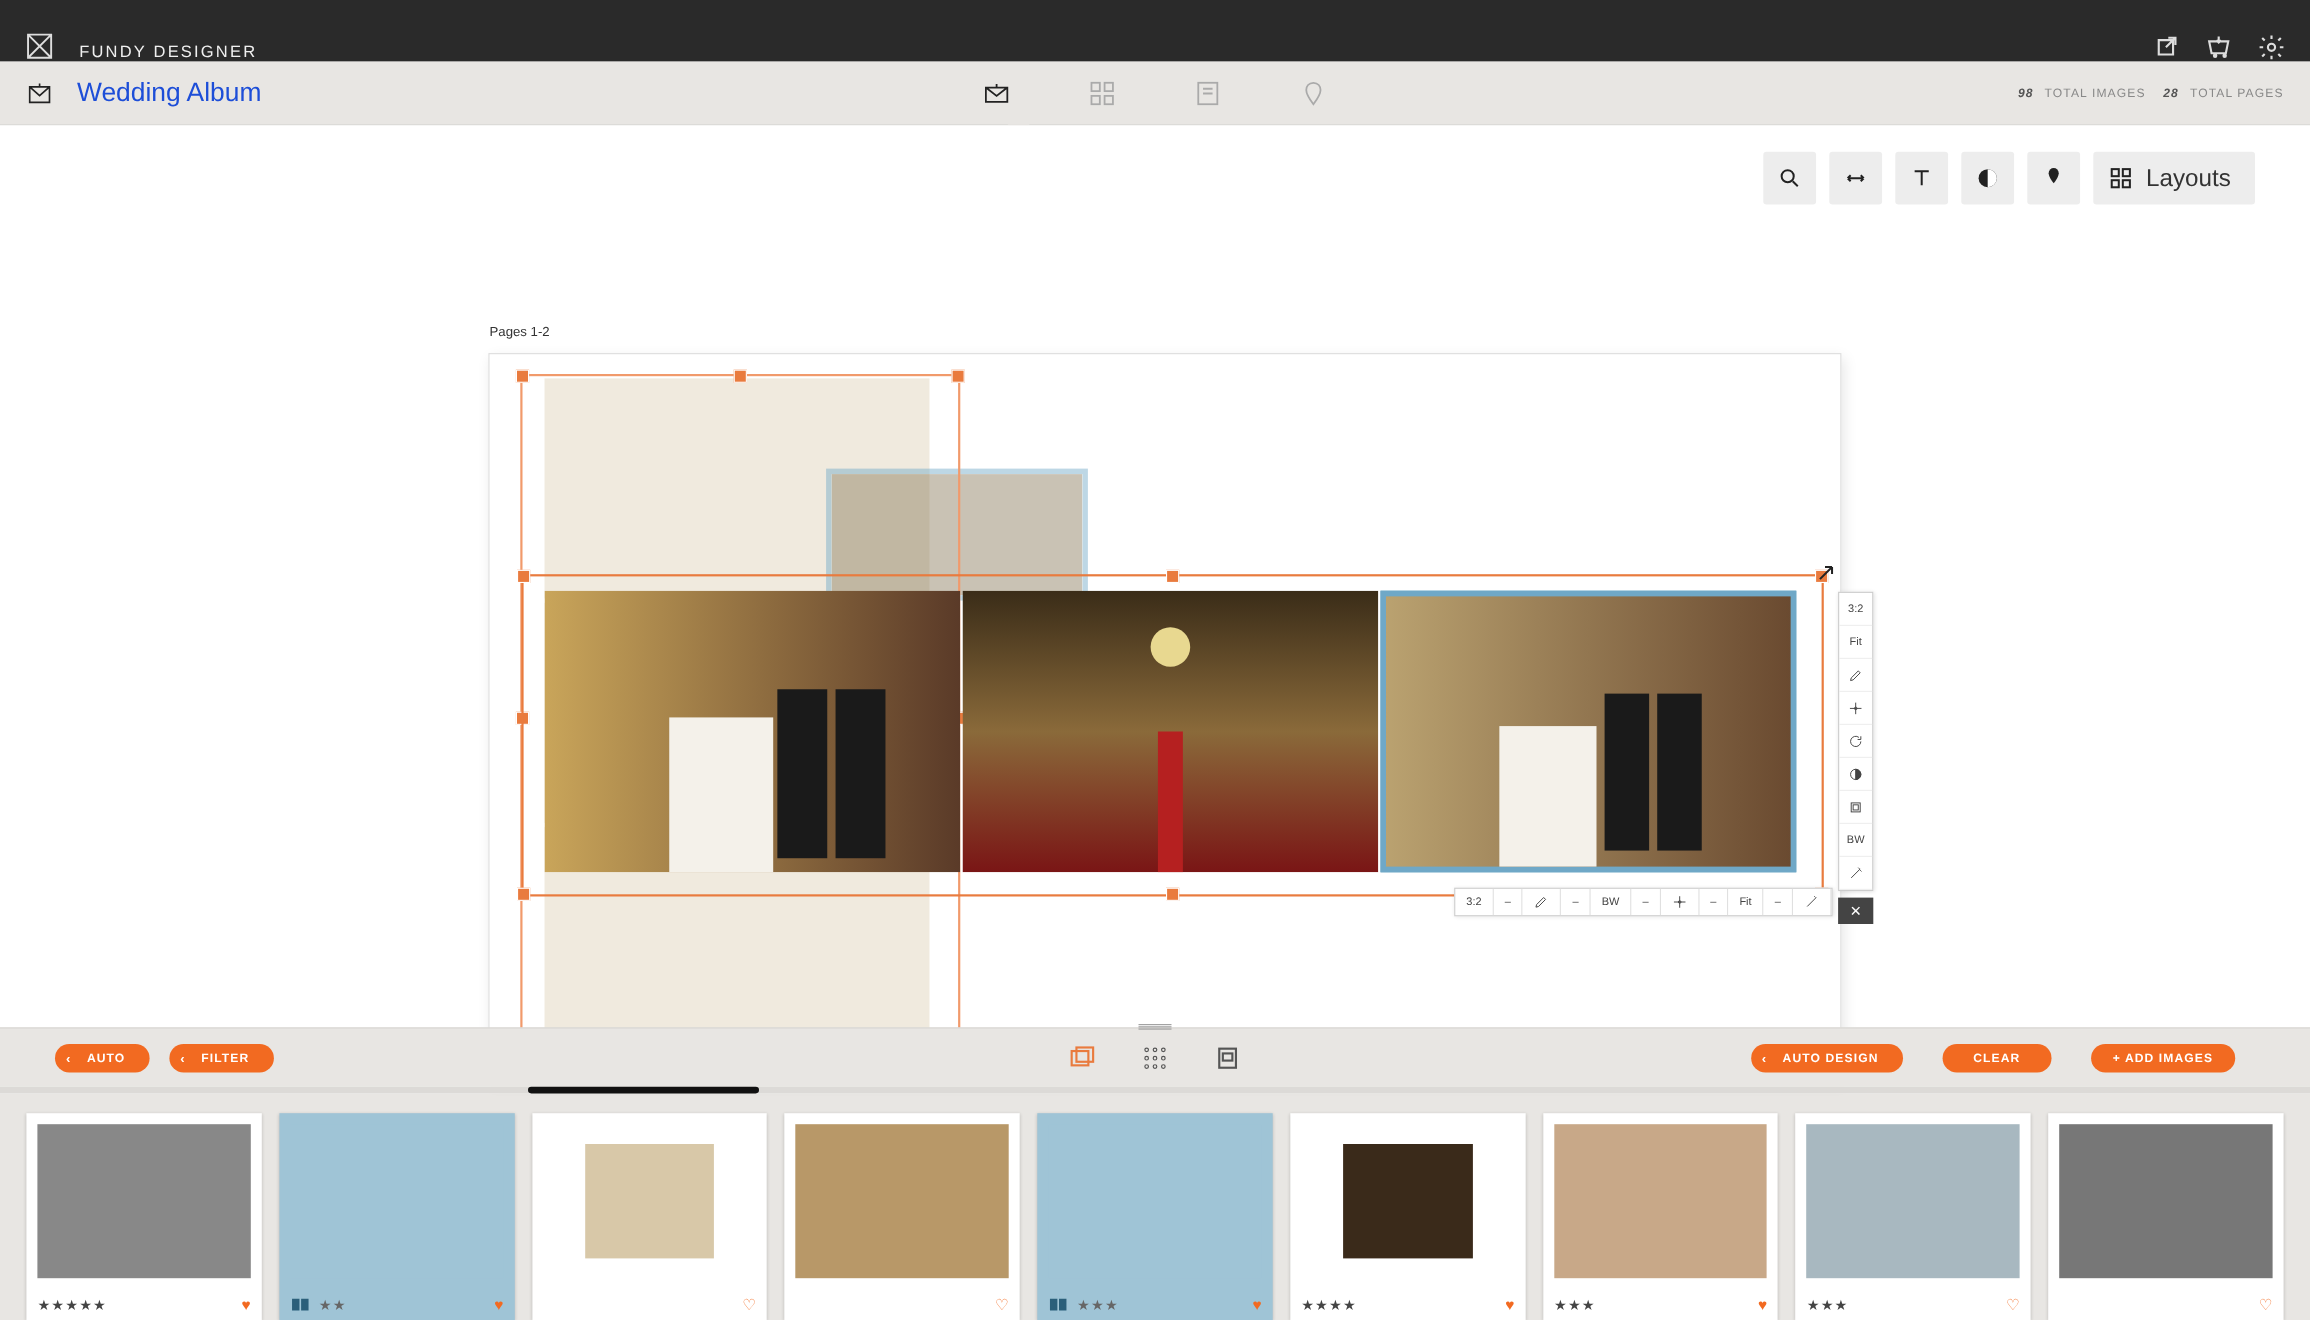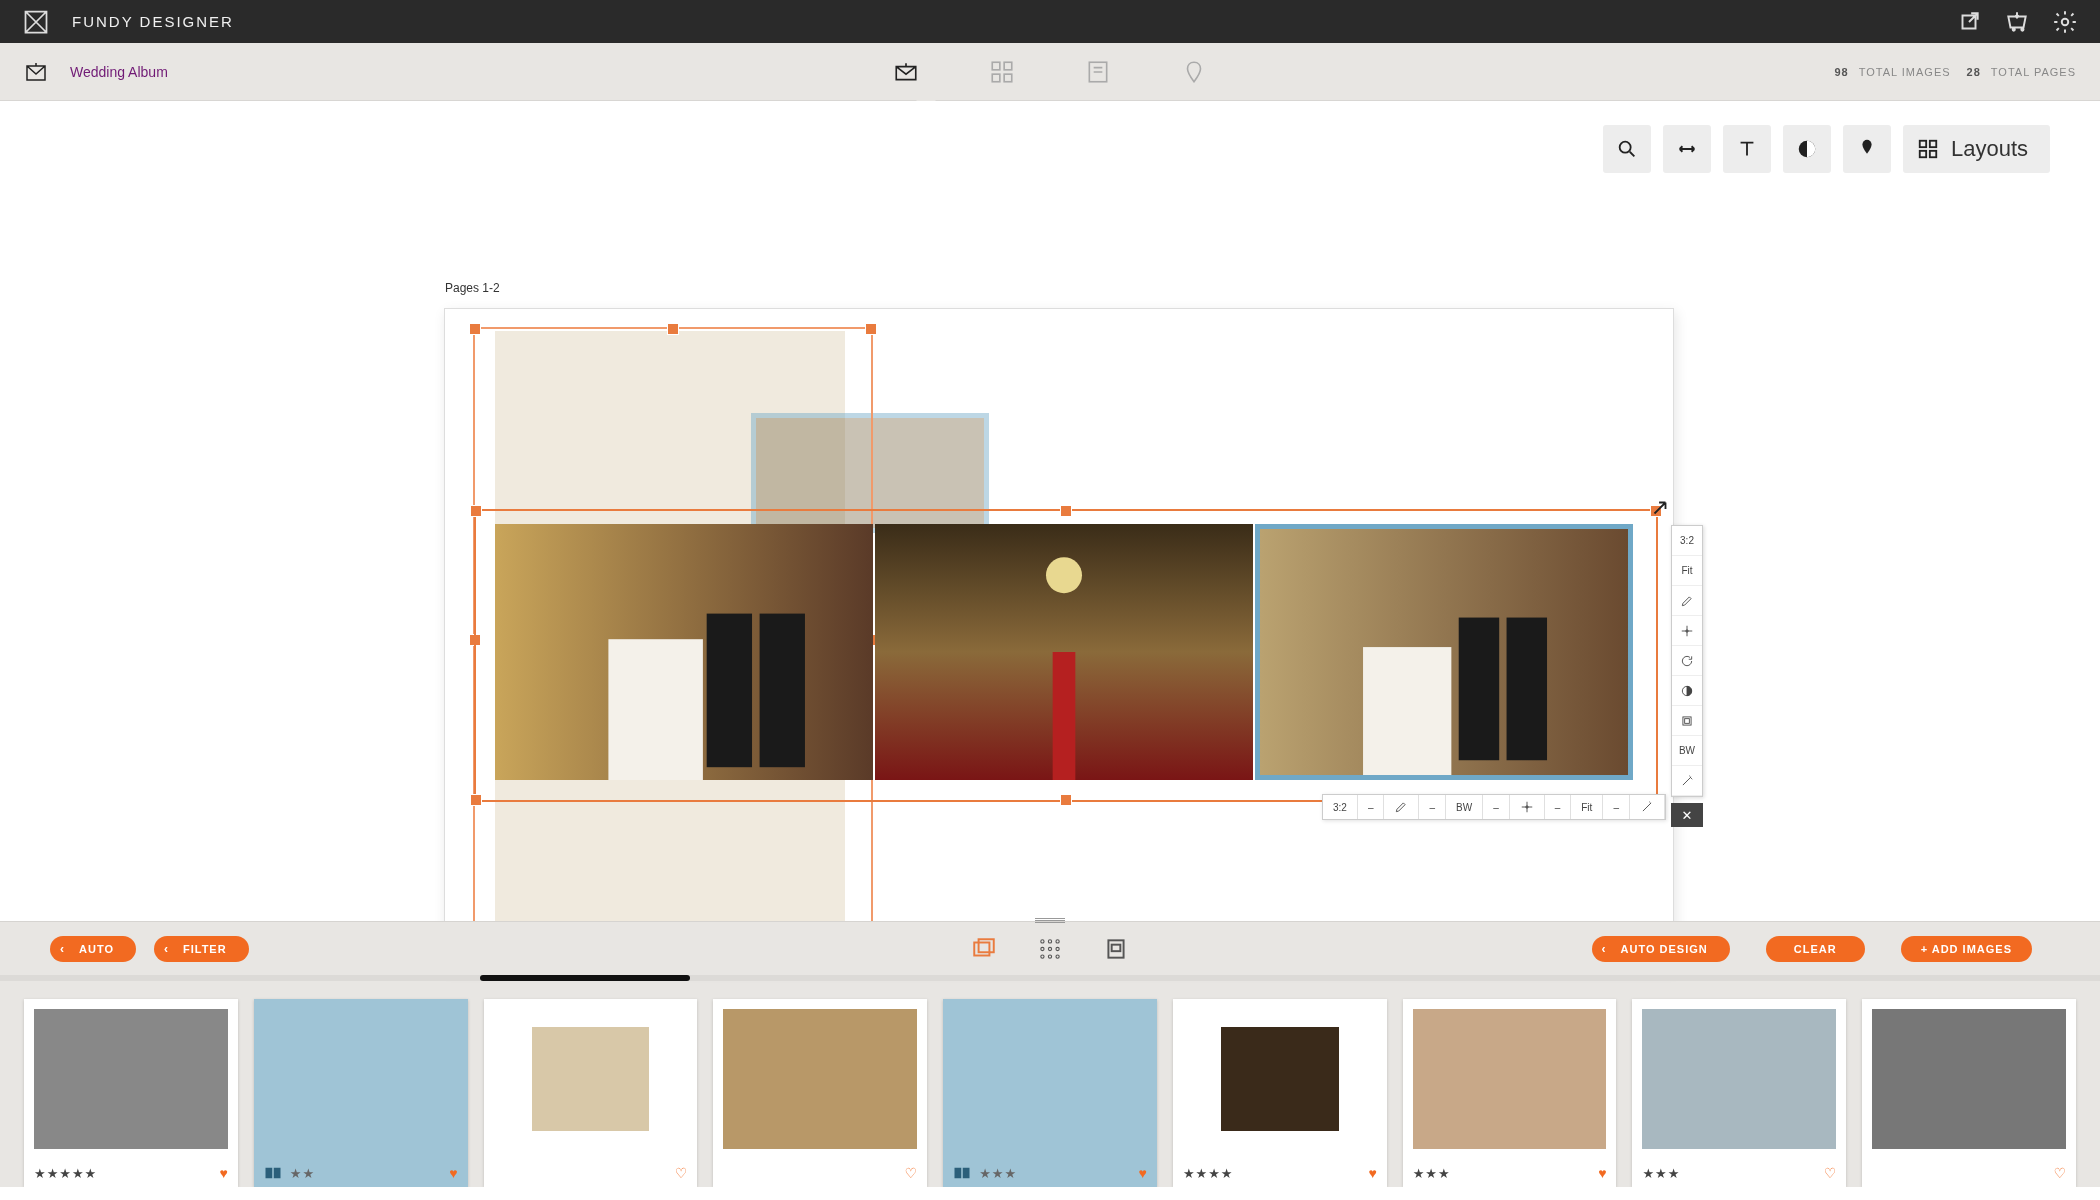--- a/index.html
+++ b/index.html
@@ -1,33 +1,33 @@
 <!DOCTYPE html>
 <html><head>
 <meta charset="utf-8">
 <style>
 * { margin:0; padding:0; box-sizing:border-box; font-family:-apple-system,BlinkMacSystemFont,"Segoe UI",sans-serif; }
 body { width:2100px; height:1200px; background:#fff; overflow:hidden; }
 
 
-.titlebar { height:43px; background:#2a2a2a; display:flex; align-items:center; padding:0 22px; color:#eee; }
+.titlebar { height:56px; background:#2a2a2a; display:flex; align-items:flex-end; padding:0 22px; color:#eee; }
 .logo { width:28px; height:28px; margin-right:22px; }
 .app-name { font-size:15px; letter-spacing:2px; font-weight:500; color:#f0f0f0; }
 .titlebar .spacer { flex:1; }
 .title-icon { width:26px; height:26px; margin-left:22px; cursor:pointer; fill:none; stroke:#ddd; stroke-width:1.8; }
 
 
 .subbar { height:58px; background:#e8e6e3; border-bottom:1px solid #d8d6d3; display:flex; align-items:center; padding:0 24px; position:relative; }
 .proj-icon { width:24px; height:24px; margin-right:22px; stroke:#222; fill:none; stroke-width:1.5;}
-.project { font-size:14px; color:#701a75; }
+.project { font-size:24px; color:#1d4ed8; }
 .sub-center { position:absolute; left:50%; transform:translateX(-50%); display:flex; gap:70px; }
 .mode-icon { width:26px; height:26px; stroke:#aaa; fill:none; stroke-width:1.5; cursor:pointer; }
 .mode-icon.active { stroke:#222; }
 .sub-right { margin-left:auto; display:flex; align-items:center; gap:6px; font-size:11px; letter-spacing:1px; color:#888; }
-.sub-right .num { color:#555; font-weight:600; margin:0 4px 0 10px; }
+.sub-right .num { color:#555; font-weight:600; margin:0 4px 0 10px;font-style:italic; }
 .sub-pointer { position:absolute; left:916px; bottom:-10px; width:0; height:0; border-left:10px solid transparent; border-right:10px solid transparent; border-top:10px solid #e8e6e3; }
 
 
 .main { height:820px; background:#fff; position:relative; }
 .toolbar { position:absolute; top:24px; right:50px; display:flex; gap:12px; align-items:center; }
 .tool-btn { width:48px; height:48px; background:#ededed; border-radius:3px; display:flex; align-items:center; justify-content:center; cursor:pointer; }
 .tool-btn svg { width:22px; height:22px; stroke:#222; fill:none; stroke-width:2; }
 .tool-btn.filled svg { fill:#222; stroke:none; }
 .layouts-btn { height:48px; background:#ededed; border-radius:3px; display:flex; align-items:center; padding:0 22px 0 14px; cursor:pointer; gap:12px; }
 .layouts-btn svg { width:22px; height:22px; stroke:#222; fill:none; stroke-width:2; }

